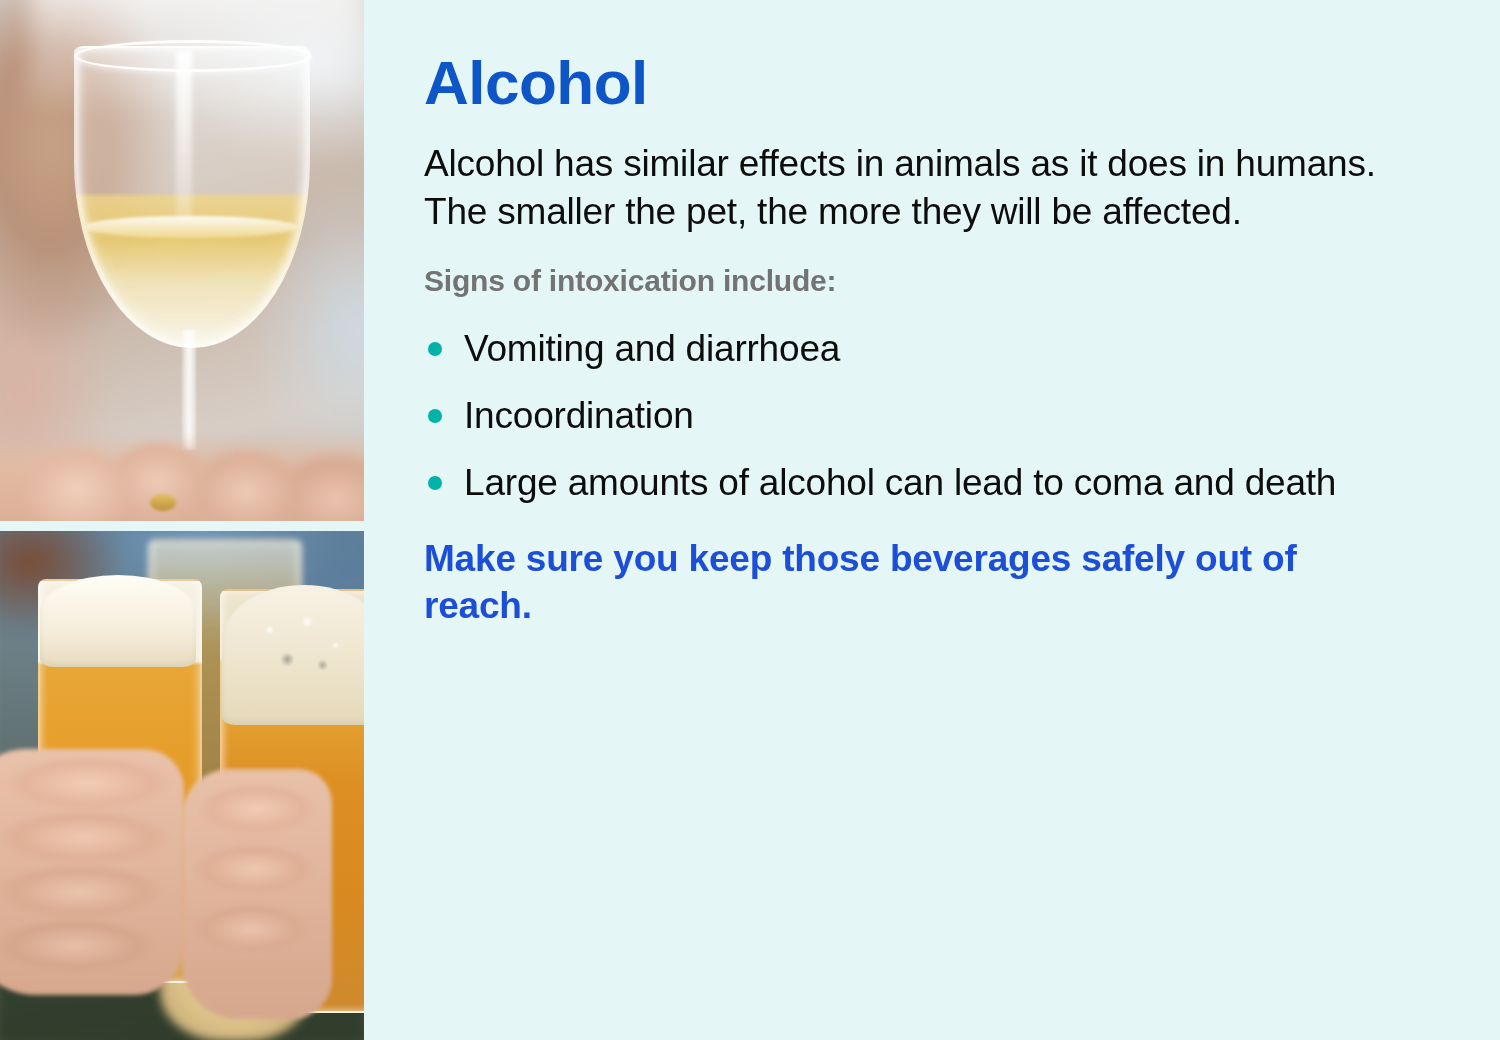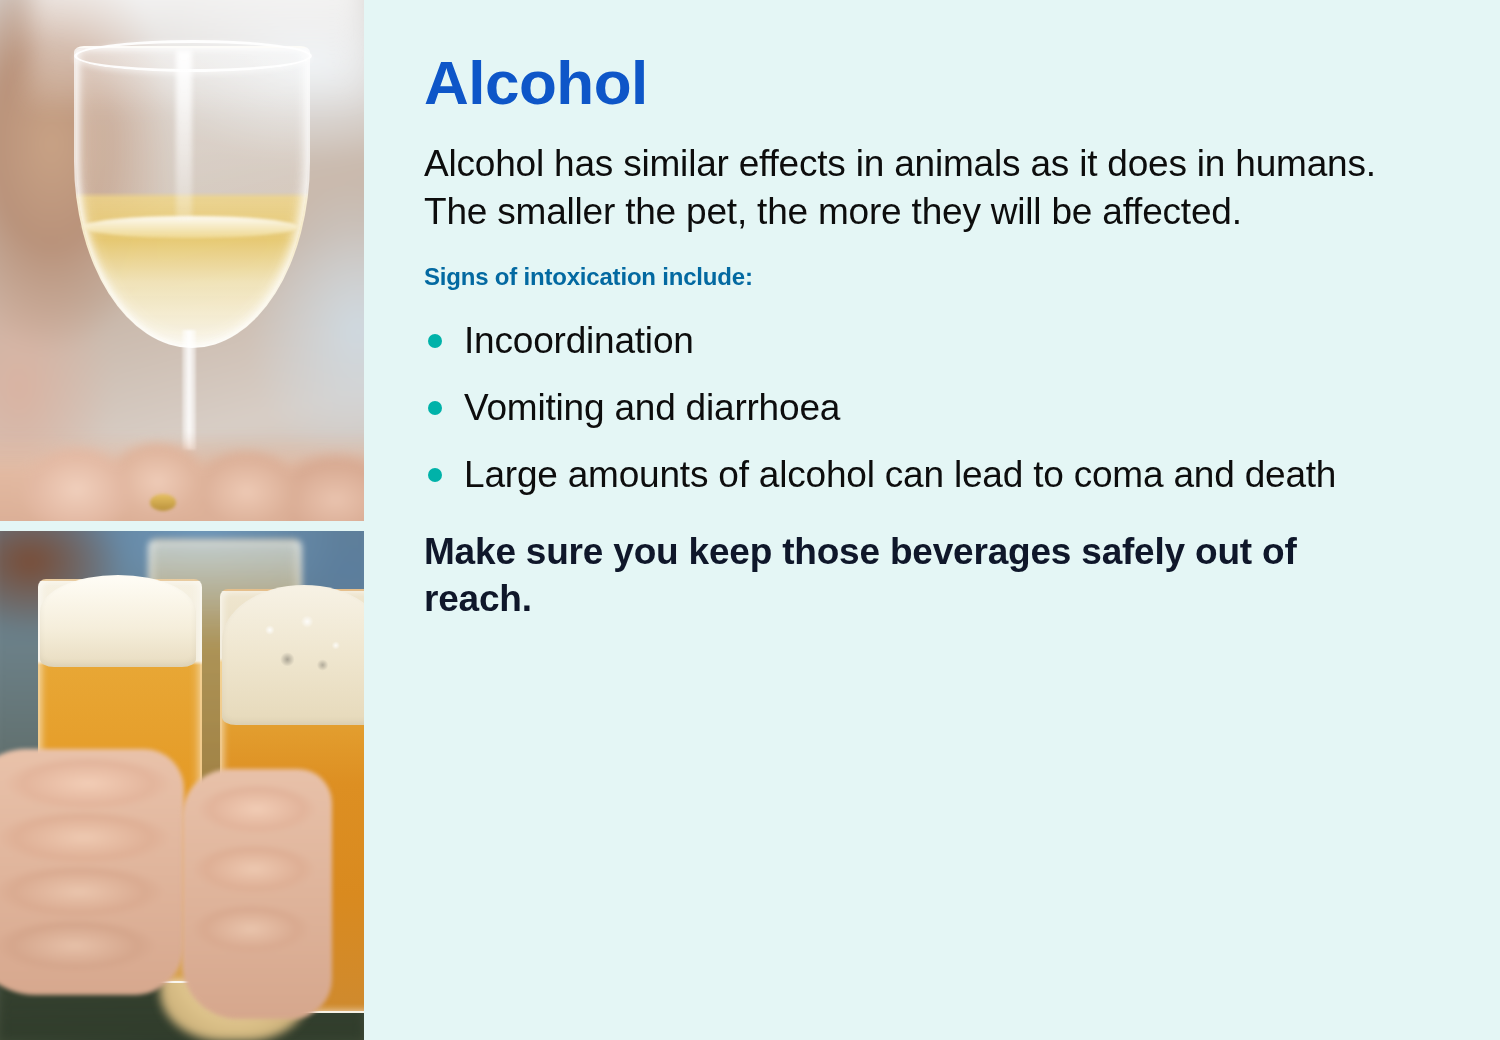--- a/index.html
+++ b/index.html
@@ -228,23 +228,23 @@
   .para {
     font-size: 37px;
     line-height: 1.30;
     color: #0d0d0d;
     margin: 16px 0 26px 0;
     max-width: 960px;
     letter-spacing: -0.2px;
   }
 
   .subhead {
-    font-size: 24px;
+    font-size: 30px;
     font-weight: bold;
-    color: #0369a1;
+    color: #737373;
     line-height: 1.25;
     margin: 0 0 26px 0;
     letter-spacing: -0.2px;
   }
 
   .bullet-list {
     list-style: none;
     margin: 0 0 22px 0;
     padding: 0;
   }
@@ -266,21 +266,21 @@
     width: 14px;
     height: 14px;
     border-radius: 50%;
     background: #00b2a9;
   }
 
   .closing {
     font-size: 37px;
     font-weight: bold;
     line-height: 1.28;
-    color: #0f172a;
+    color: #1d4ed8;
     margin: 30px 0 0 0;
     max-width: 900px;
     letter-spacing: -0.2px;
   }
 </style>
 </head>
 <body>
 
 <div class="infographic">
 
@@ -324,25 +324,25 @@
 
     <h1 class="title">Alcohol</h1>
 
     <p class="para">Alcohol has similar effects in animals as it does in humans. The smaller the pet, the more they will be affected.</p>
 
     <h2 class="subhead">Signs of intoxication include:</h2>
 
     <ul class="bullet-list">
       <li class="bullet-item">
         <span class="bullet-dot"></span>
-        <span>Incoordination</span>
+        <span>Vomiting and diarrhoea</span>
       </li>
       <li class="bullet-item">
         <span class="bullet-dot"></span>
-        <span>Vomiting and diarrhoea</span>
+        <span>Incoordination</span>
       </li>
       <li class="bullet-item">
         <span class="bullet-dot"></span>
         <span>Large amounts of alcohol can lead to coma and death</span>
       </li>
     </ul>
 
     <p class="closing">Make sure you keep those beverages safely out of reach.</p>
 
   </div>

